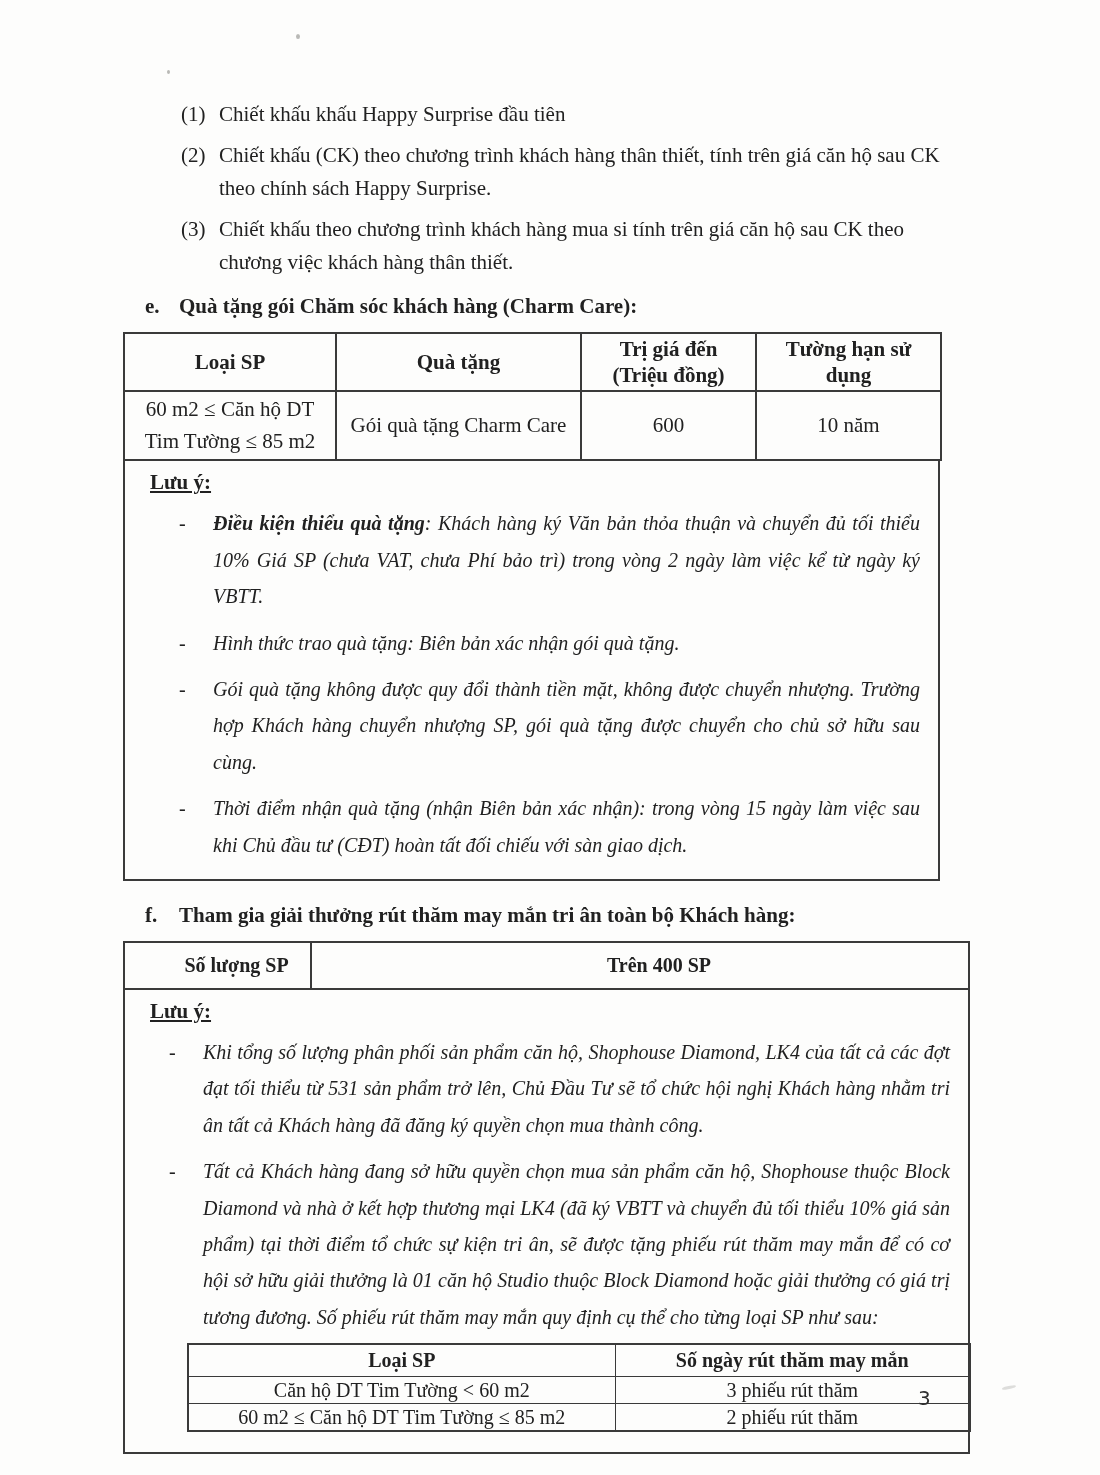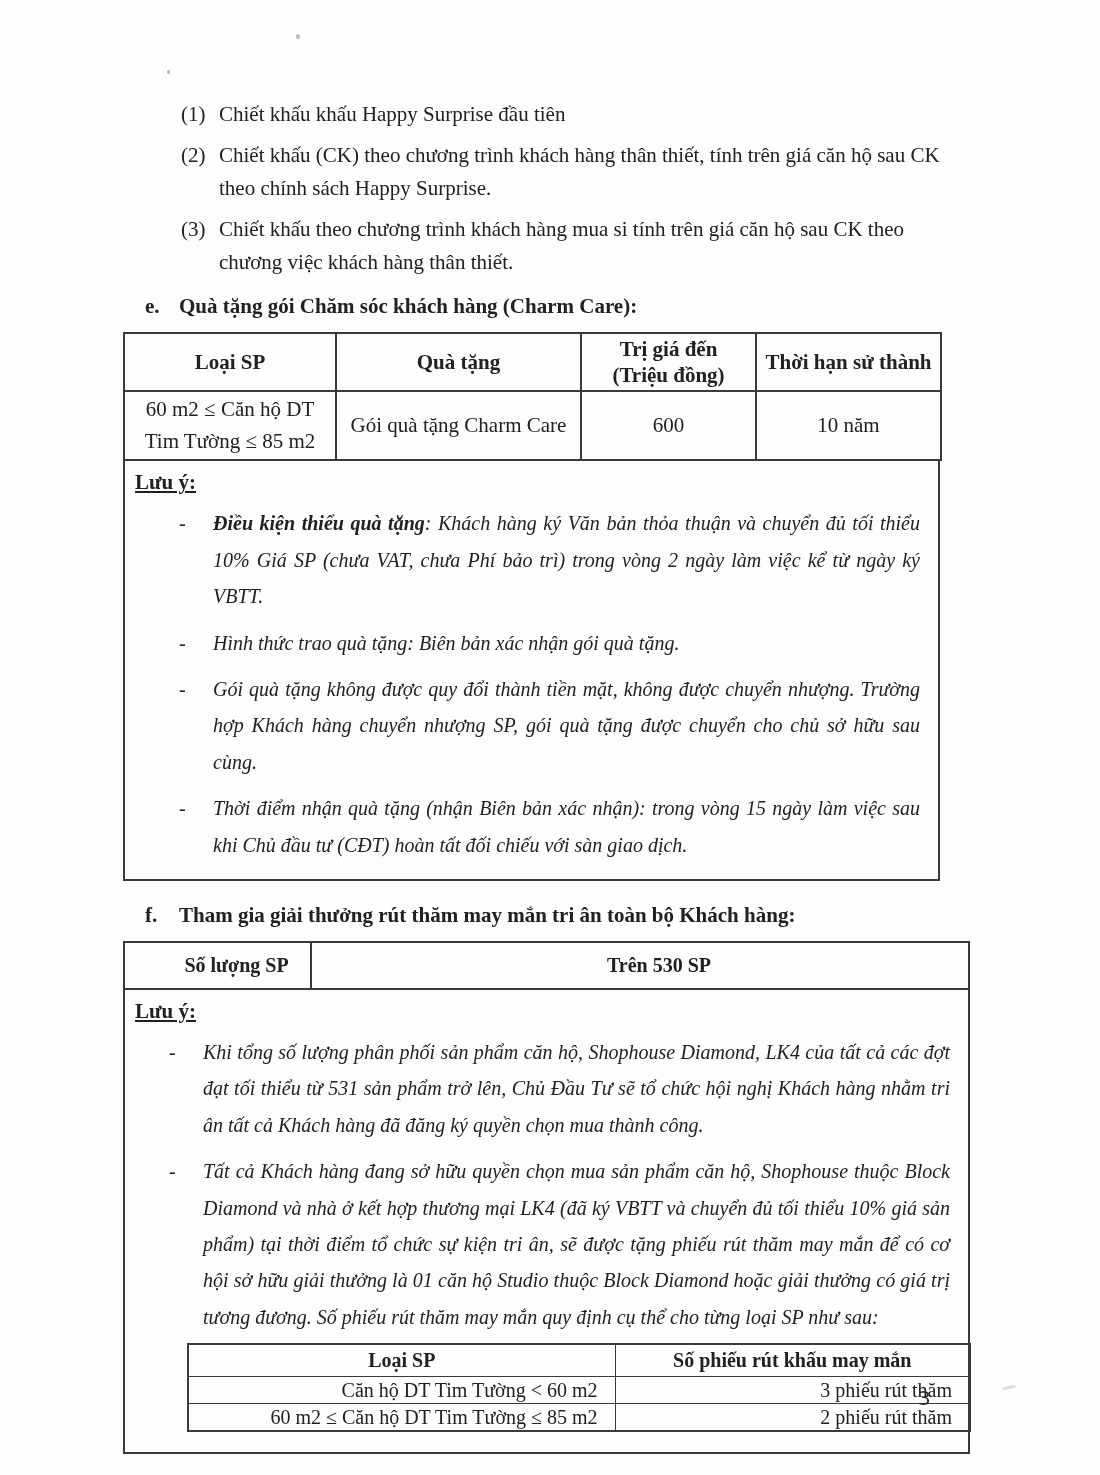--- a/index.html
+++ b/index.html
@@ -30,34 +30,34 @@
   table.gift th { font-weight:bold; height:48px; line-height:1.25; white-space:pre-line; }
   table.gift td { height:62px; line-height:1.5; white-space:pre-line; }
   table.prize { width:847px; font-size:20px; }
   table.prize td { height:41px;padding-left:44px; }
   .b { font-weight:bold; }
 
   
   .note-box { border:2px solid #3a3a3a; border-top:none; box-sizing:border-box; padding:7px 12px 16px 8px; }
   .note-box.w1 { width:817px; }
   .note-box.w2 { width:847px; }
-  .notes-label { font-weight:bold; font-size:21px; text-decoration:underline; margin:2px 0 4px 2px; }
+  .notes-label { font-weight:bold; font-size:21px; text-decoration:underline; margin:2px 0 4px 17px; }
   .note { display:flex; font-size:20px; font-style:italic; line-height:1.82; margin-top:10px; }
   .note .dash { flex:0 0 34px; }
   .w1 .note .dash { margin-left:46px; }
   .w2 .note .dash { margin-left:36px; }
   .note .body { flex:1; text-align:justify; padding-right:6px; }
   .note .lead { font-weight:bold; }
 
   
   table.ticket { width:784px; margin:8px 0 4px 54px; font-size:20px; font-style:normal; }
   table.ticket th, table.ticket td { border:1px solid #3a3a3a; }
   table.ticket { border:2px solid #3a3a3a; }
   table.ticket th { font-weight:bold; height:29px; padding:1px 4px; }
-  table.ticket td { height:24px; padding:1px 17px; line-height:1.2;text-align:right; }
+  table.ticket td { height:24px; padding:1px 17px; line-height:1.2; }
 
   .page-number {
     position:absolute; left:918px; top:1386px;
     font-family:"DejaVu Sans", sans-serif; font-size:20px; color:#2e2e2e;
   }
 
   
   .speck { position:absolute; background:#b9b9b6; border-radius:50%; }
   .s1 { left:296px; top:34px;  width:4px; height:5px; }
   .s2 { left:167px; top:70px;  width:3px; height:4px; }
@@ -99,21 +99,21 @@
           <col style="width:245px">
           <col style="width:175px">
           <col style="width:185px">
         </colgroup>
       <tbody>
       <tr>
         <th>Loại SP</th>
         <th>Quà tặng</th>
         <th>Trị giá đến
 (Triệu đồng)</th>
-        <th>Thời hạn sử thành</th>
+        <th>Tường hạn sử dụng</th>
       </tr>
       <tr>
         <td>60 m2 ≤ Căn hộ DT
 Tim Tường ≤  85 m2</td>
         <td>Gói quà tặng Charm Care</td>
         <td>600</td>
         <td>10 năm</td>
       </tr>
       </tbody>
     </table>
@@ -144,21 +144,21 @@
     </div>
 
     <table class="tbl prize">
       <colgroup>
           <col style="width:187px">
           <col>
         </colgroup>
       <tbody>
       <tr>
         <td class="b">Số lượng SP</td>
-        <td class="b">Trên 530 SP</td>
+        <td class="b">Trên 400 SP</td>
       </tr>
       </tbody>
     </table>
 
     <div class="note-box w2">
       <div class="notes-label">Lưu ý:</div>
       <div class="note">
         <span class="dash">-</span>
         <span class="body">Khi tổng số lượng phân phối sản phẩm căn hộ, Shophouse Diamond, LK4 của tất cả các đợt đạt tối thiểu từ 531 sản phẩm trở lên, Chủ Đầu Tư sẽ tổ chức hội nghị Khách hàng nhằm tri ân tất cả Khách hàng đã đăng ký quyền chọn mua thành công.</span>
       </div>
@@ -168,21 +168,21 @@
       </div>
 
       <table class="tbl ticket">
         <colgroup>
             <col style="width:427px">
             <col>
           </colgroup>
         <tbody>
         <tr>
           <th>Loại SP</th>
-          <th>Số phiếu rút khấu may mắn</th>
+          <th>Số ngày rút thăm may mắn</th>
         </tr>
         <tr>
           <td>Căn hộ DT Tim Tường &lt; 60 m2</td>
           <td>3 phiếu rút thăm</td>
         </tr>
         <tr>
           <td>60 m2 ≤ Căn hộ DT Tim Tường ≤ 85 m2</td>
           <td>2 phiếu rút thăm</td>
         </tr>
 

